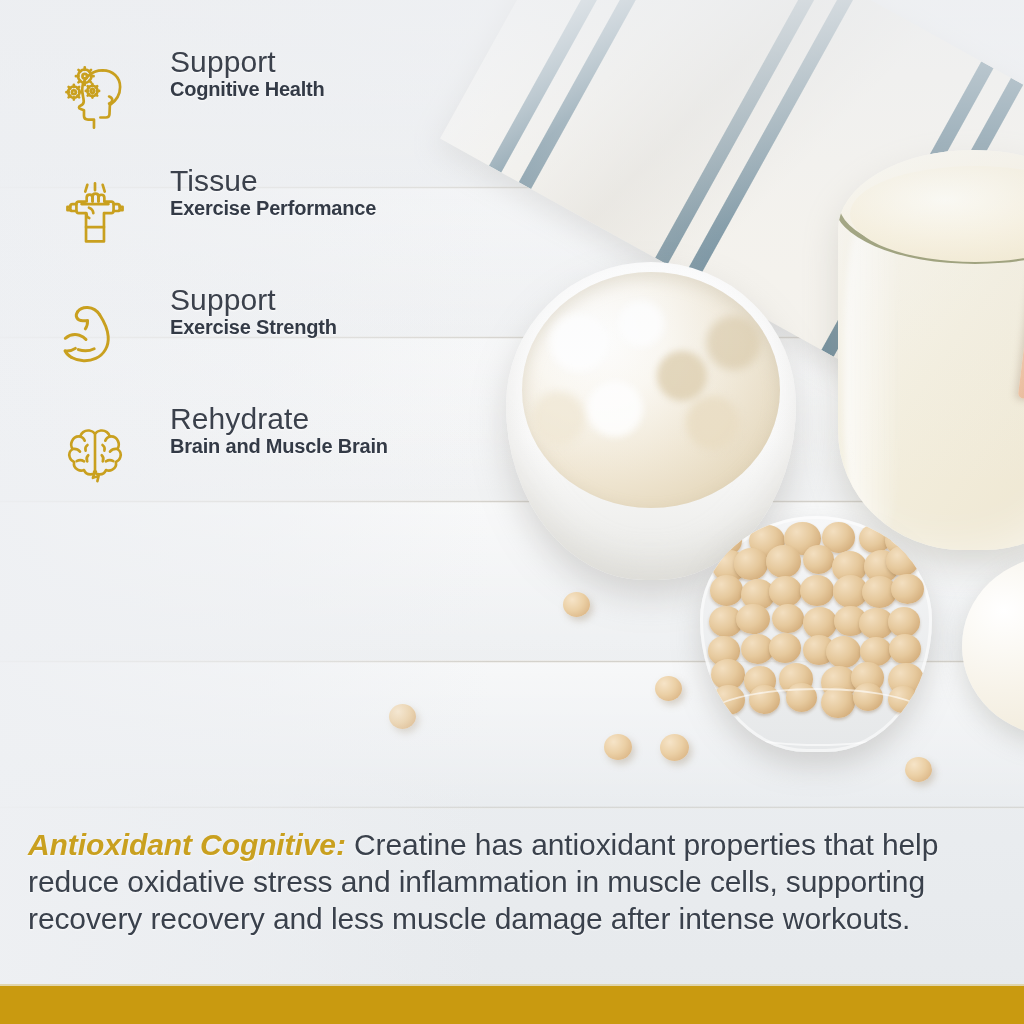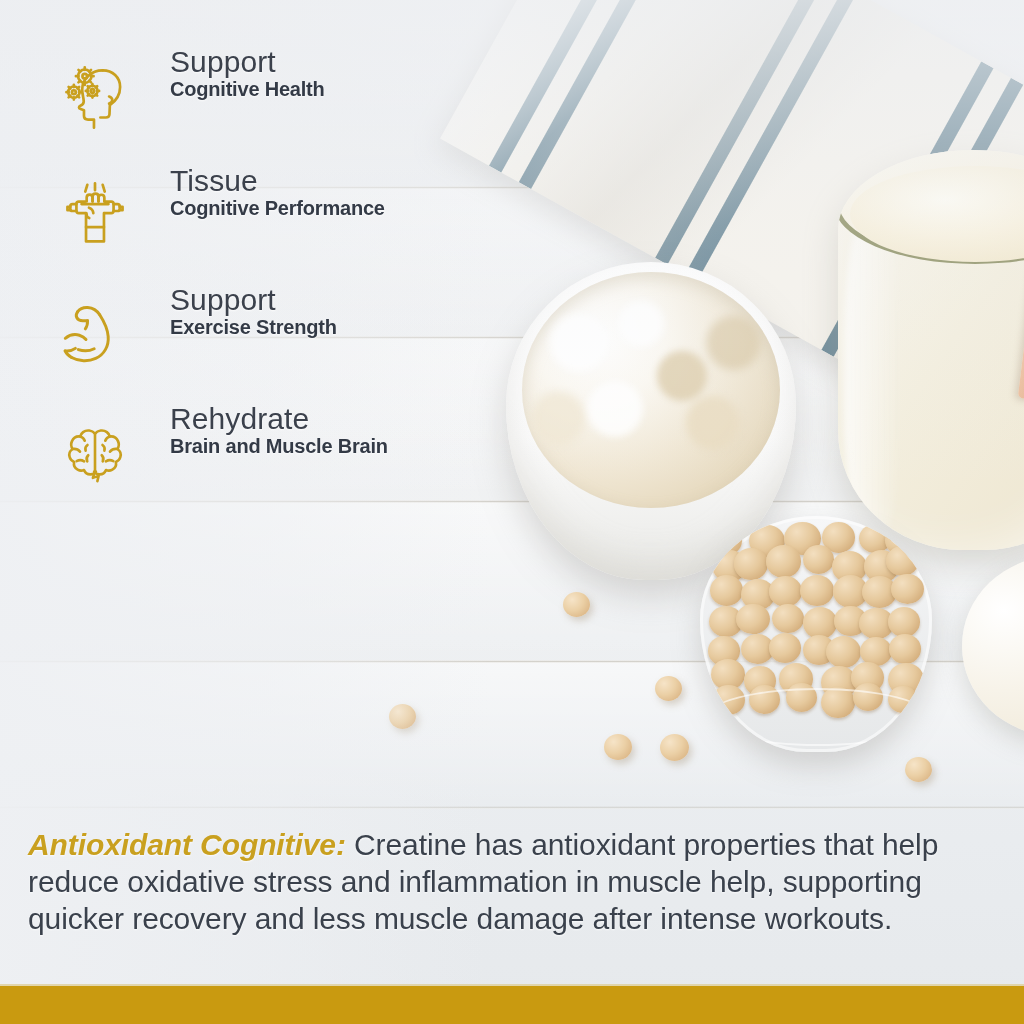--- a/index.html
+++ b/index.html
@@ -337,21 +337,21 @@
           <path d="M30.1 21.4v-3.8c0-1.3 1-2.3 2.3-2.3s2.3 1 2.3 2.3v3.8"></path>
           <path d="M34.7 21.4v-2.9c0-1.3 1-2.3 2.3-2.3s2.3 1 2.3 2.3v3"></path>
           <path d="M25.3 30.8c0 1.8.6 3 2.2 3.6"></path>
           <path d="M27.3 26.3c1.8.6 3.2 2.1 3.4 4.2"></path>
           <path d="M25 30.6v10.8h14V30.6"></path>
           <path d="M25 41.4v11.2h14V41.4"></path>
         </svg>
       </div>
       <div class="txt">
         <div class="lead">Tissue</div>
-        <div class="main">Cognitive Performance</div>
+        <div class="main">Exercise Performance</div>
       </div>
     </div>
 
     <div class="feature">
       <div class="ico">
         <svg width="86" height="86" viewBox="0 0 64 64" fill="none" stroke="#c9a01f" stroke-width="2.2" stroke-linecap="round" stroke-linejoin="round">
           <path d="M19 15.5c1.6-2.2 4.5-3.4 7.6-3.2 4.2.3 7 2.4 8.9 5.4"></path>
           <path d="M19 15.5c-1 1.4-1.2 3.1-.5 4.4.8 1.5 2.5 2.2 4.4 2.2h3.5"></path>
           <path d="M26.4 22.1c.2 2.3-.4 4.4-1.6 6.1"></path>
           <path d="M35.5 17.7c3.4 5.3 5.8 10.2 6.3 16 .6 7.4-3 13.6-9.3 16.5-5.6 2.6-12.6 2.2-17.9-.7"></path>
@@ -387,18 +387,18 @@
         </svg>
       </div>
       <div class="txt">
         <div class="lead">Rehydrate</div>
         <div class="main">Brain and Muscle Brain</div>
       </div>
     </div>
 
   </div>
 
-  <div class="blurb"><span class="hl">Antioxidant Cognitive:</span><span> Creatine has antioxidant properties that help reduce oxidative stress and inflammation in muscle help, supporting quicker recovery and less muscle damage after intense workouts.</span></div>
+  <div class="blurb"><span class="hl">Antioxidant Cognitive:</span><span> Creatine has antioxidant properties that help reduce oxidative stress and inflammation in muscle cells, supporting recovery recovery and less muscle damage after intense workouts.</span></div>
 
   <div class="footer-hair"></div>
   <div class="footerbar"></div>
 
 </div>
 
 </body></html>

